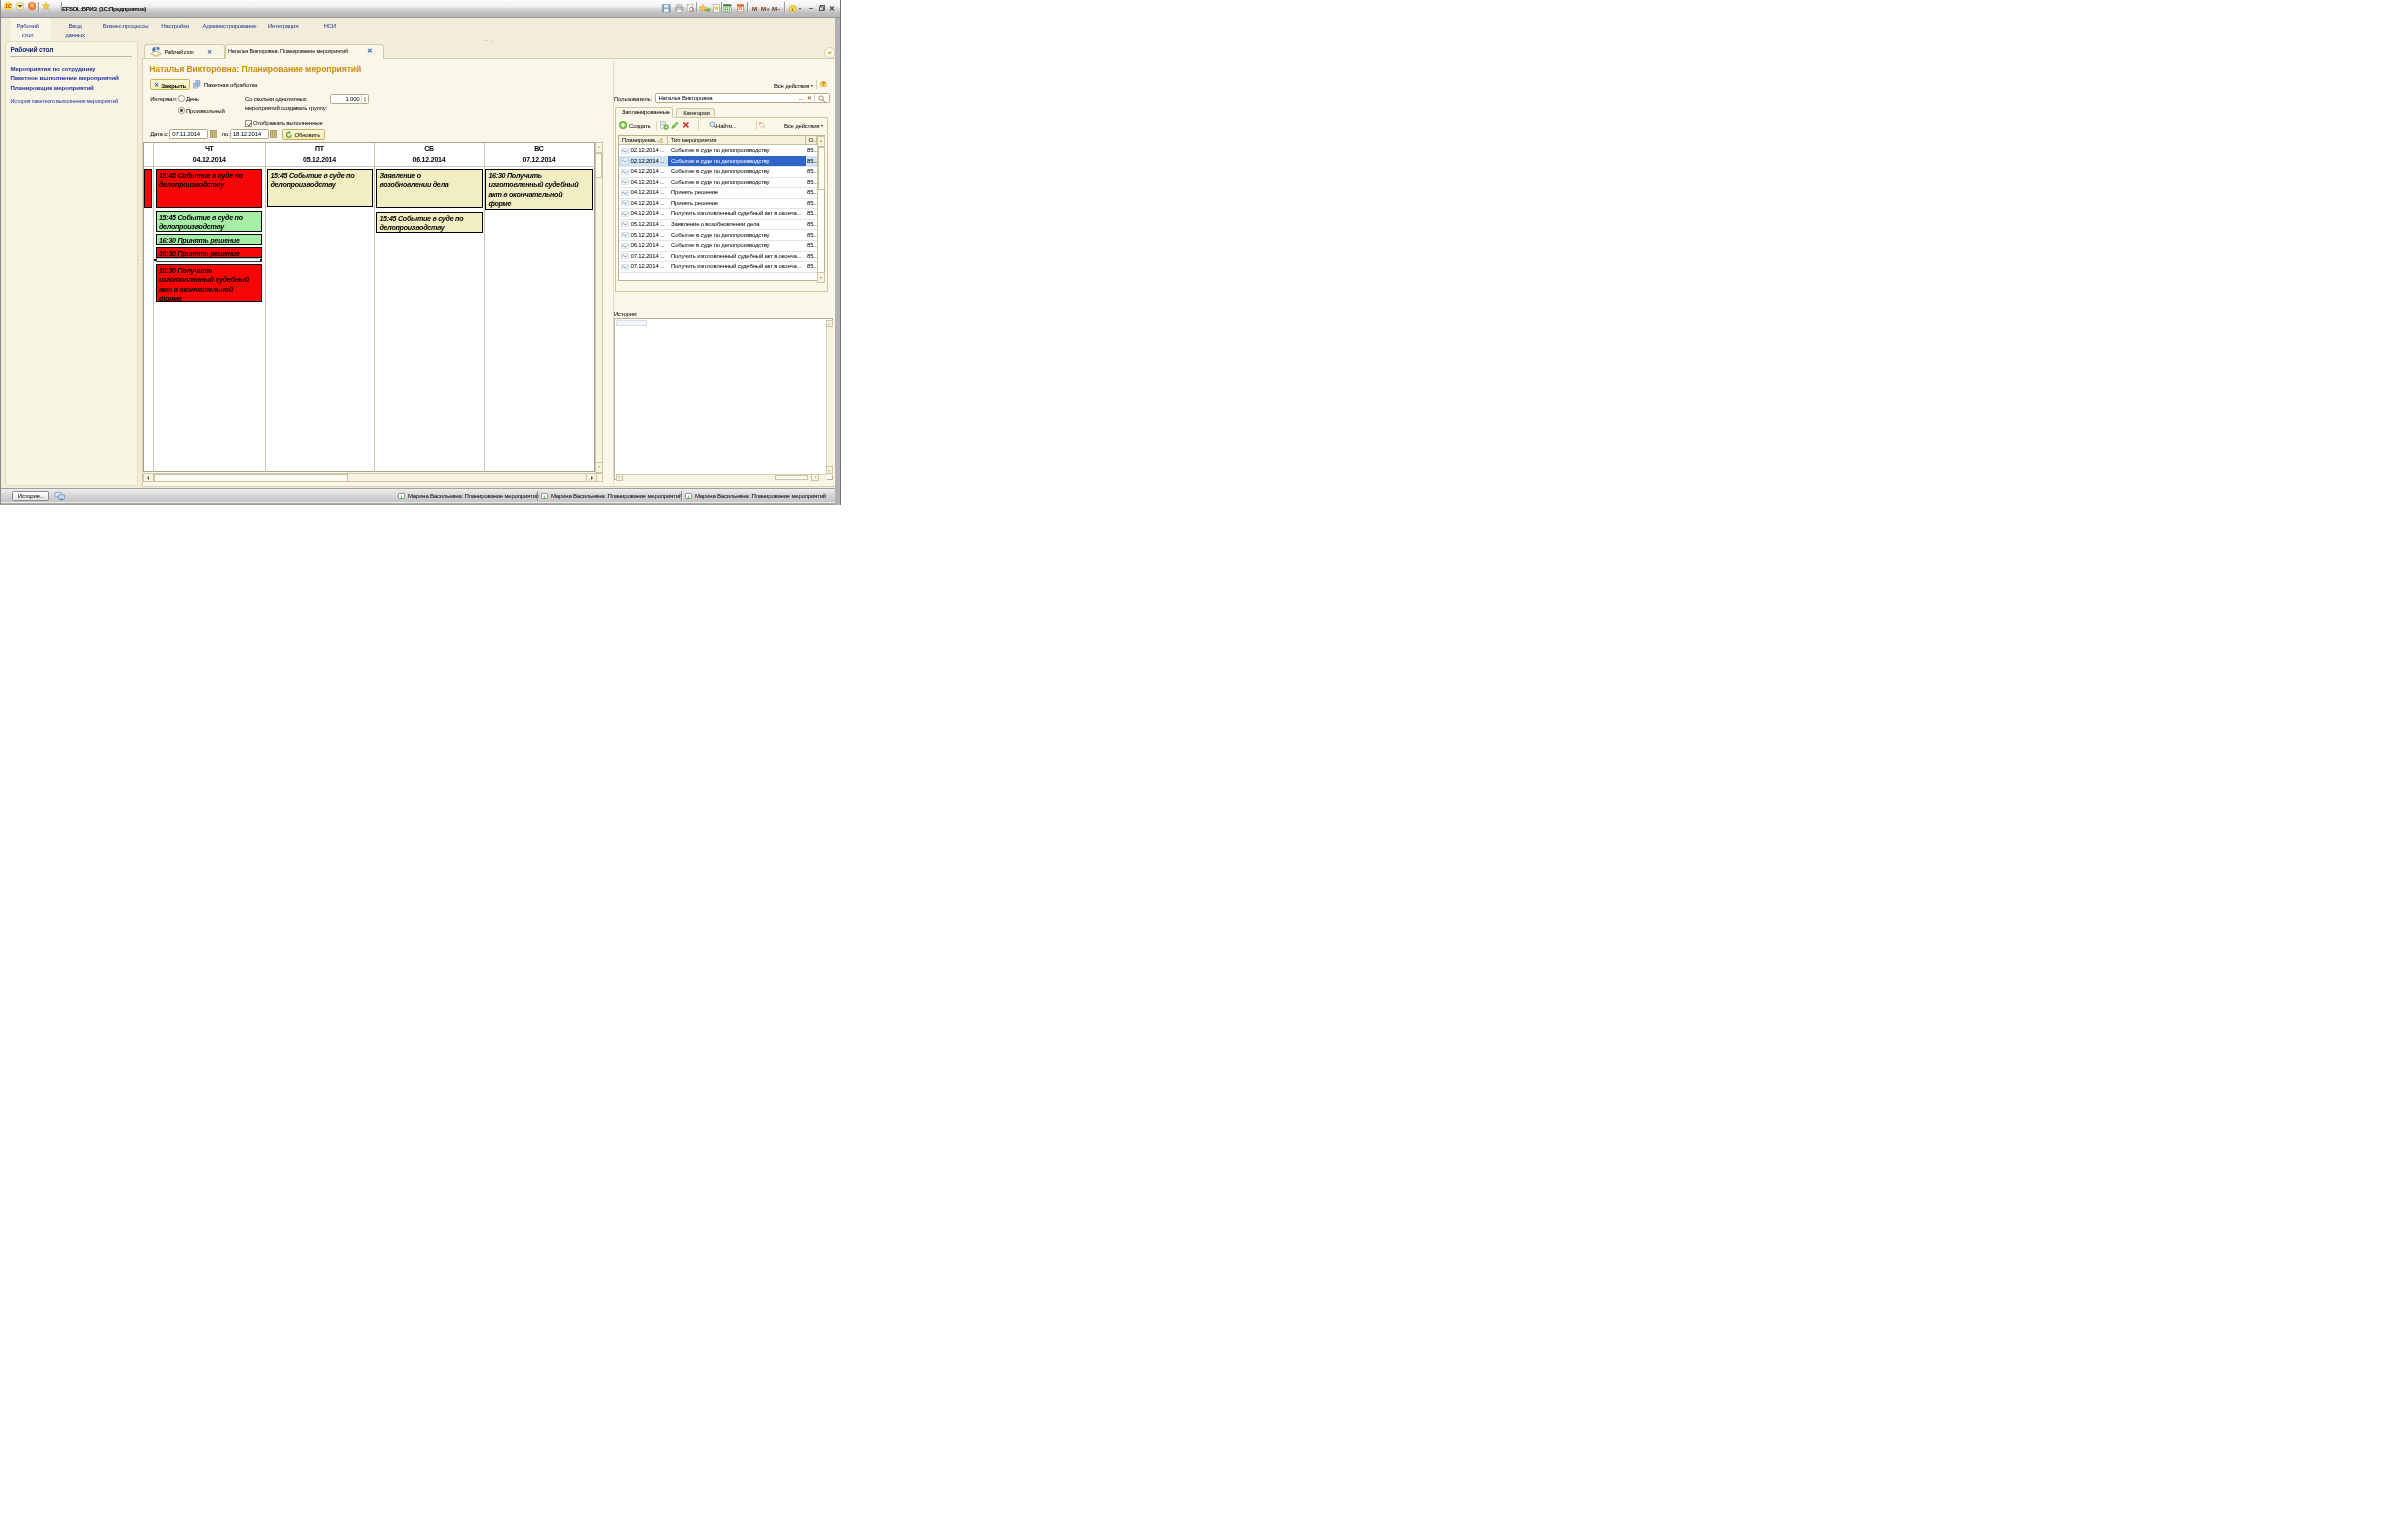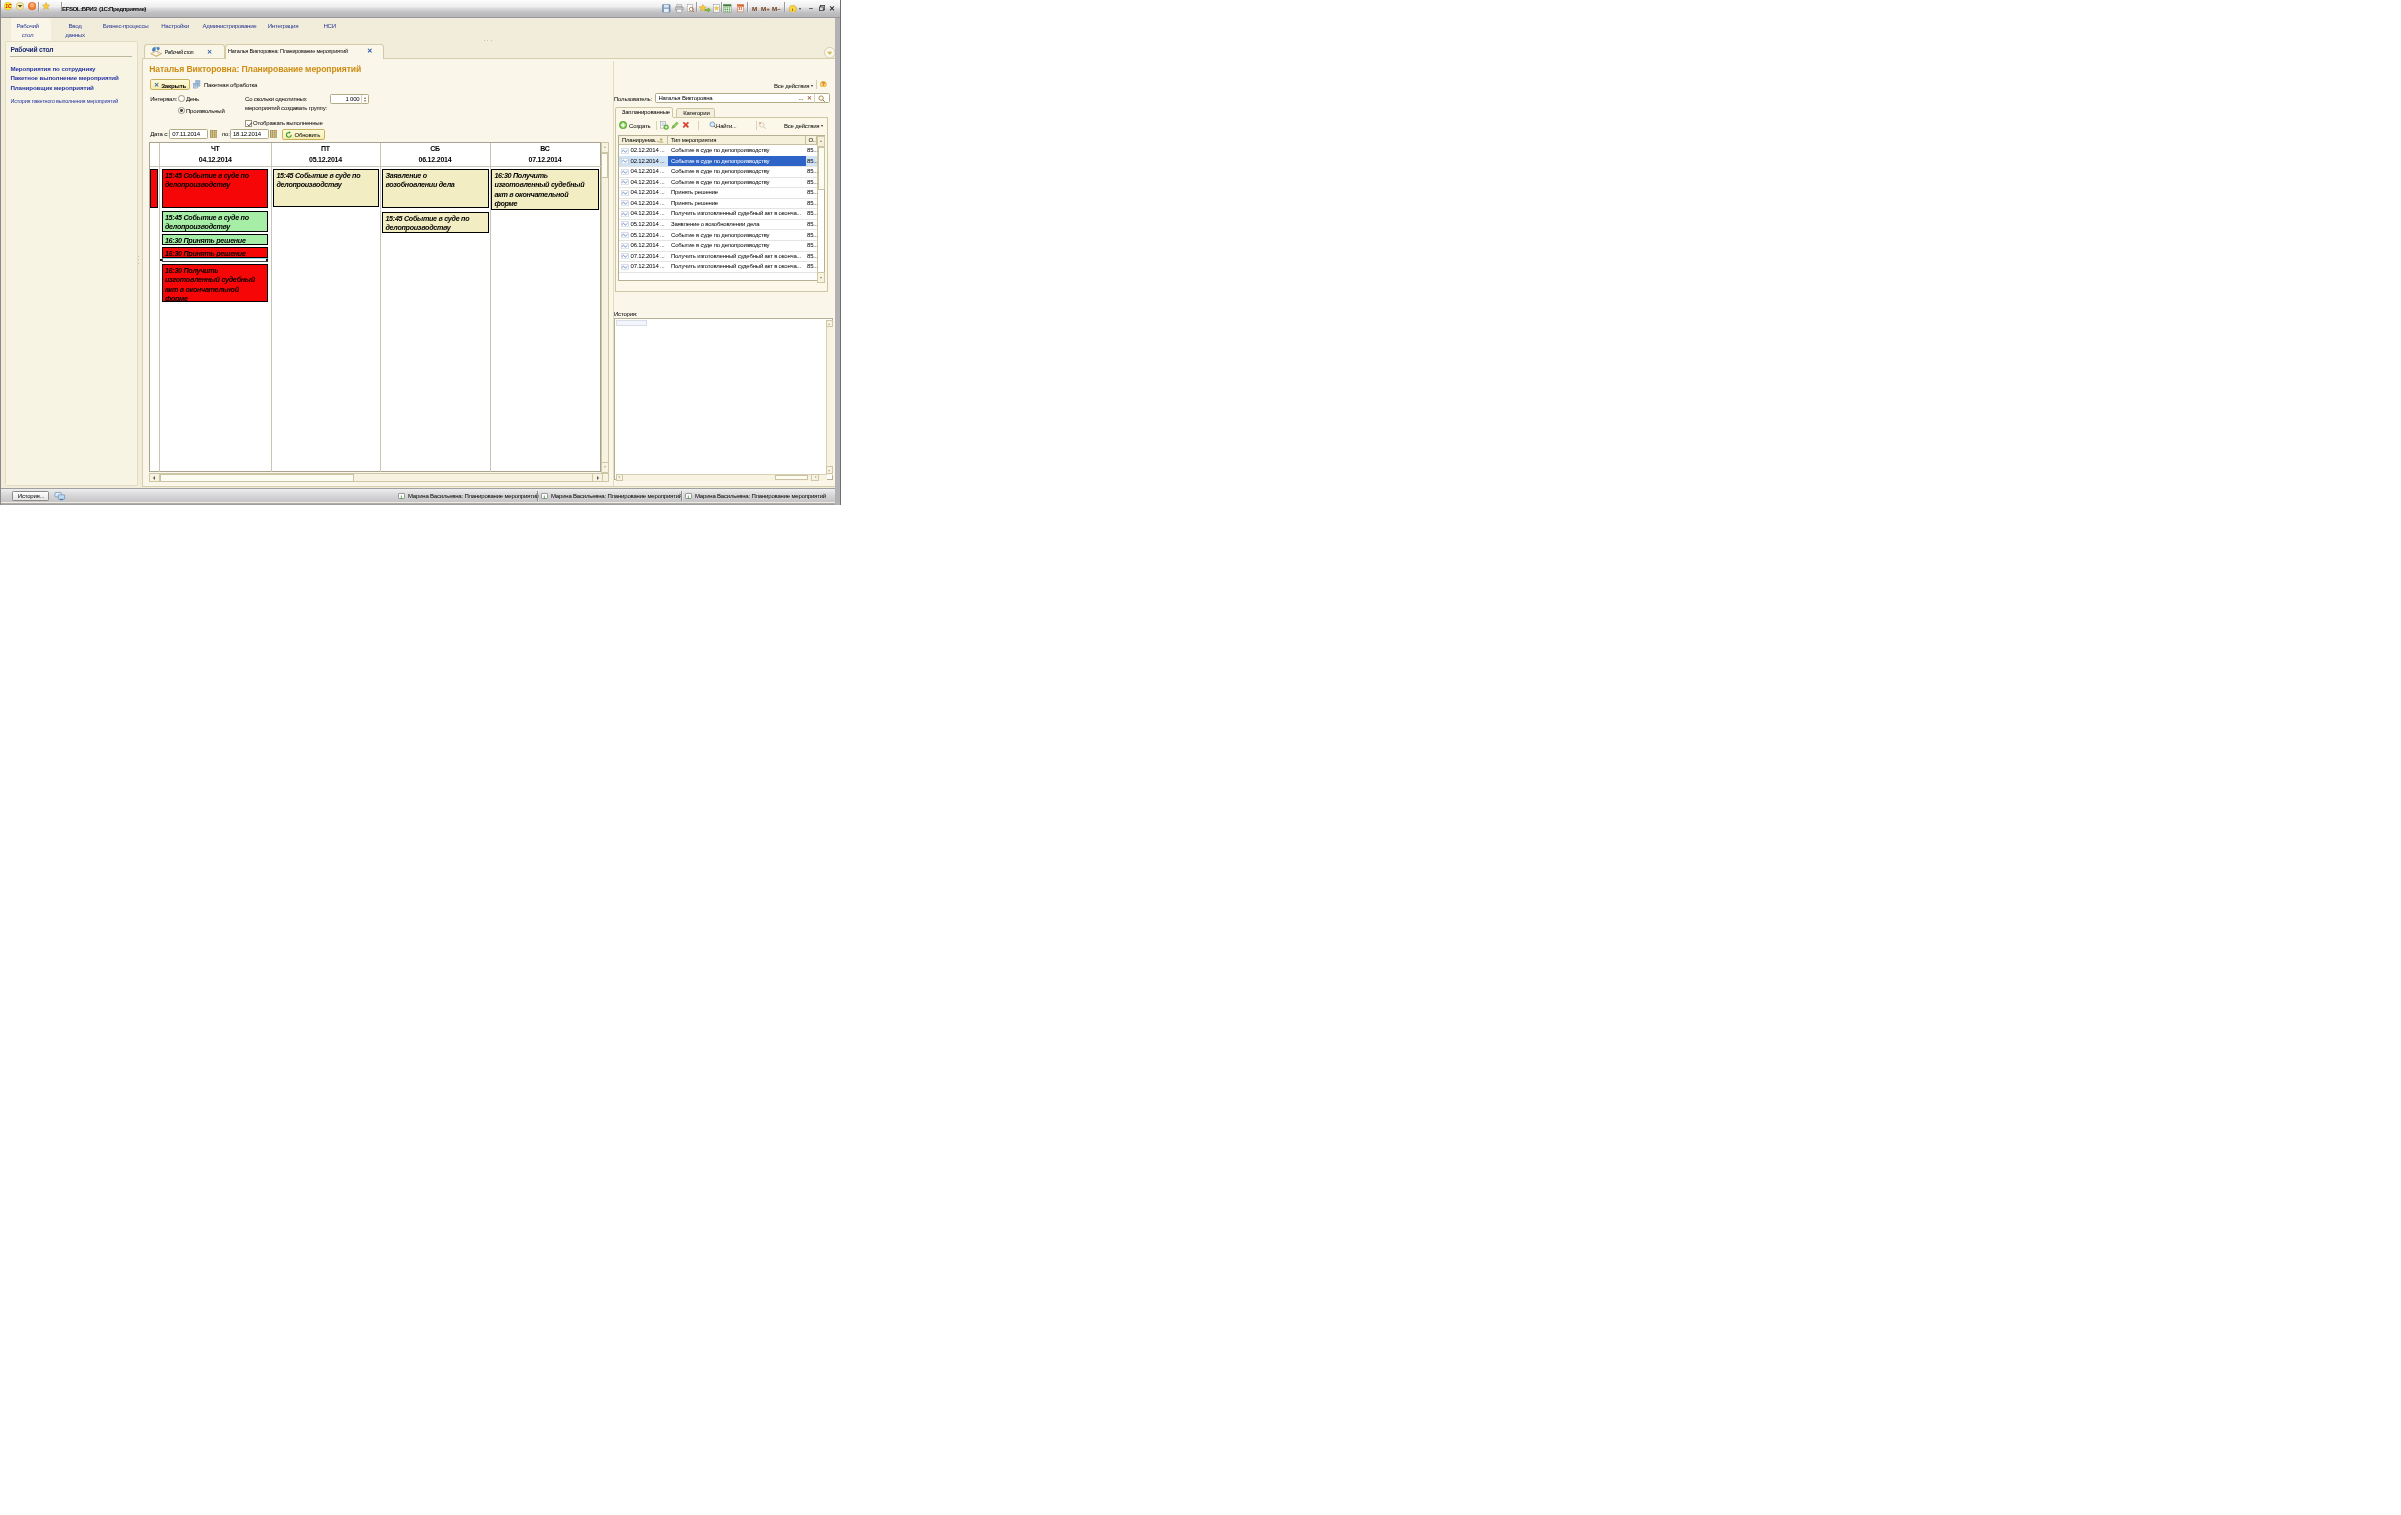--- a/index.html
+++ b/index.html
@@ -27,21 +27,21 @@
 .tabx { position:absolute; color:#2d5aa8; font-weight:bold; font-size:6.2px; }
 
 
 #formbody { position:absolute; left:142px; top:58px; width:694px; height:429px; background:#faf7ea; border:0.5px solid #d5cfae; }
 .ybtn { position:absolute; background:linear-gradient(#fefbdd,#f7ecae); border:0.5px solid #c9b15c; border-radius:1.9px; }
 .input { position:absolute; background:#fff; border:0.5px solid #b1ab88; border-radius:1.4px; font-size:6px; letter-spacing:-0.2px; color:#000; }
 .radio { position:absolute; width:6.7px; height:6.7px; border-radius:50%; background:#fdfdfd; border:0.5px solid #9c9678; }
 .radio .dot { position:absolute; left:1.4px; top:1.4px; width:2.9px; height:2.9px; border-radius:50%; background:#3a3a3a; }
 
 
-#calgrid { position:absolute; left:6px; top:83px; width:536px; height:413px; }
+#calgrid { position:absolute; left:0; top:83px; width:536px; height:413px; }
 .event { position:absolute; border:1px solid #000; font-size:7.2px; font-style:italic; font-weight:bold; letter-spacing:-0.3px; color:#000; line-height:9.6px; padding:0.5px 2.4px; overflow:hidden; white-space:nowrap; }
 .ev-red { background:#f60606; }
 .ev-green { background:#a6eda6; }
 .ev-yellow { background:#f2edc2; }
 
 
 .strack { position:absolute; background:#f7f3e0; }
 .sbox { position:absolute; background:#f7f3e0; border:0.5px solid #cdc7a6; }
 .sthumb { position:absolute; background:#fdfcf3; border:0.5px solid #c9c3a3; }
 .tri { position:absolute; width:0; height:0; }

